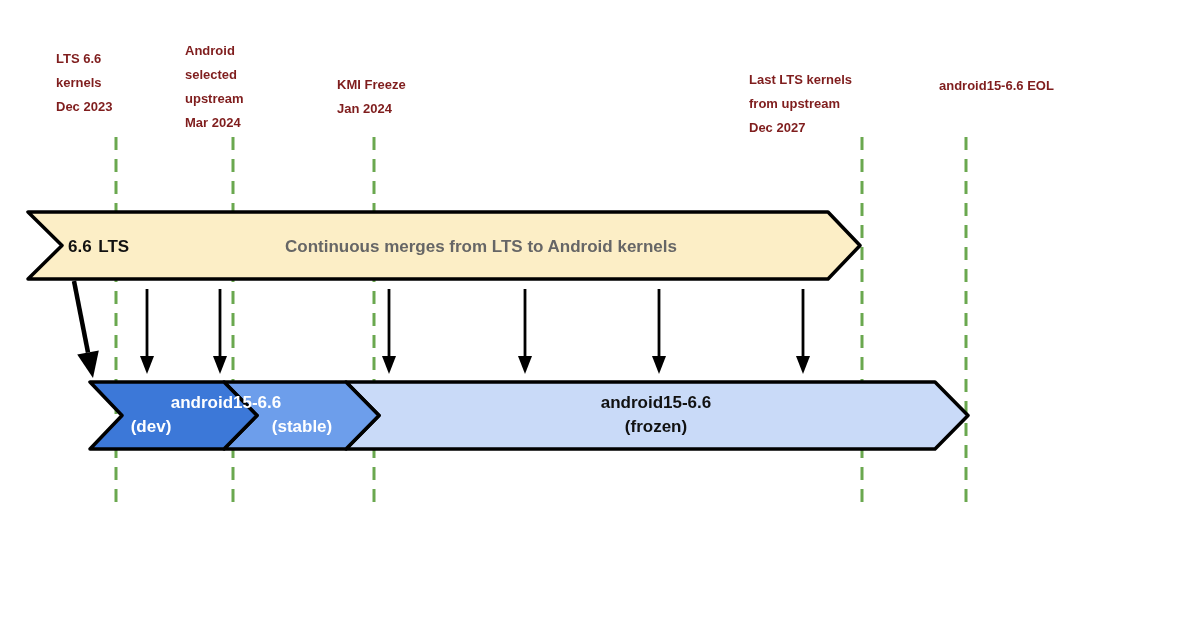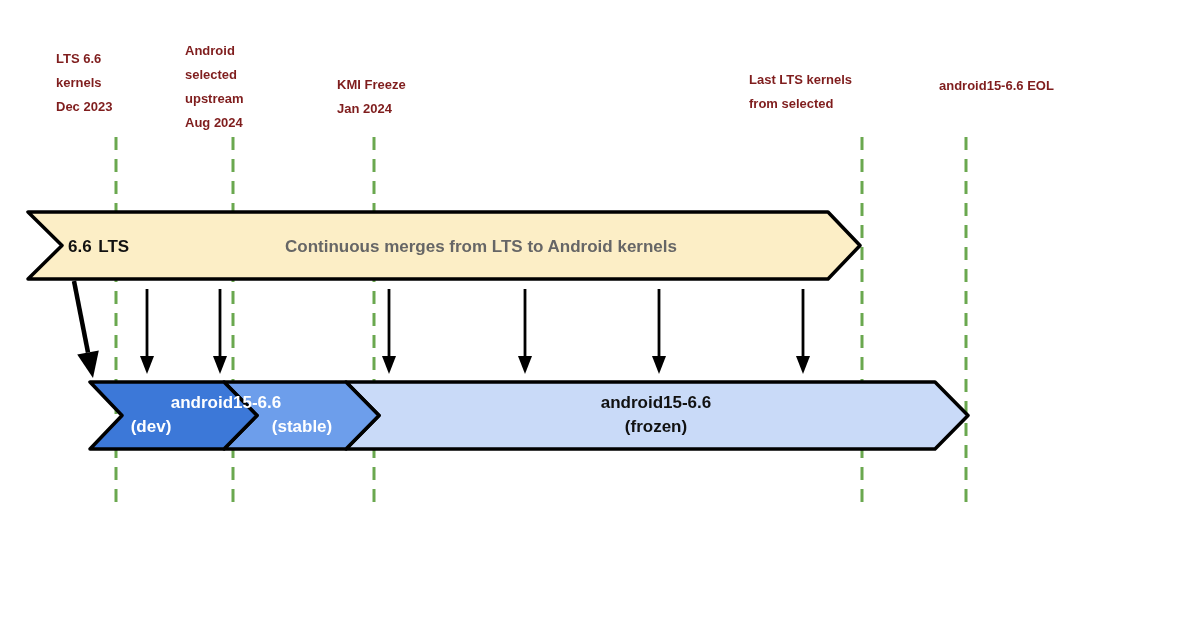--- a/index.html
+++ b/index.html
@@ -95,30 +95,31 @@
   <div class="milestone" style="left:56px; top:47px">
     <div>LTS 6.6</div>
     <div>kernels</div>
     <div>Dec 2023</div>
   </div>
 
   <div class="milestone" style="left:185px; top:39px">
     <div>Android</div>
     <div>selected</div>
     <div>upstream</div>
-    <div>Aug 2024</div>
+    <div>Mar 2024</div>
   </div>
 
   <div class="milestone" style="left:337px; top:73px">
     <div>KMI Freeze</div>
     <div>Jan 2024</div>
   </div>
 
   <div class="milestone" style="left:749px; top:68px">
     <div>Last LTS kernels</div>
-    <div>from selected</div>
+    <div>from upstream</div>
+    <div>Dec 2027</div>
   </div>
 
   <div class="milestone" style="left:939px; top:74px">
     <div>android15-6.6 EOL</div>
   </div>
 
 </div>
 
 </body></html>

